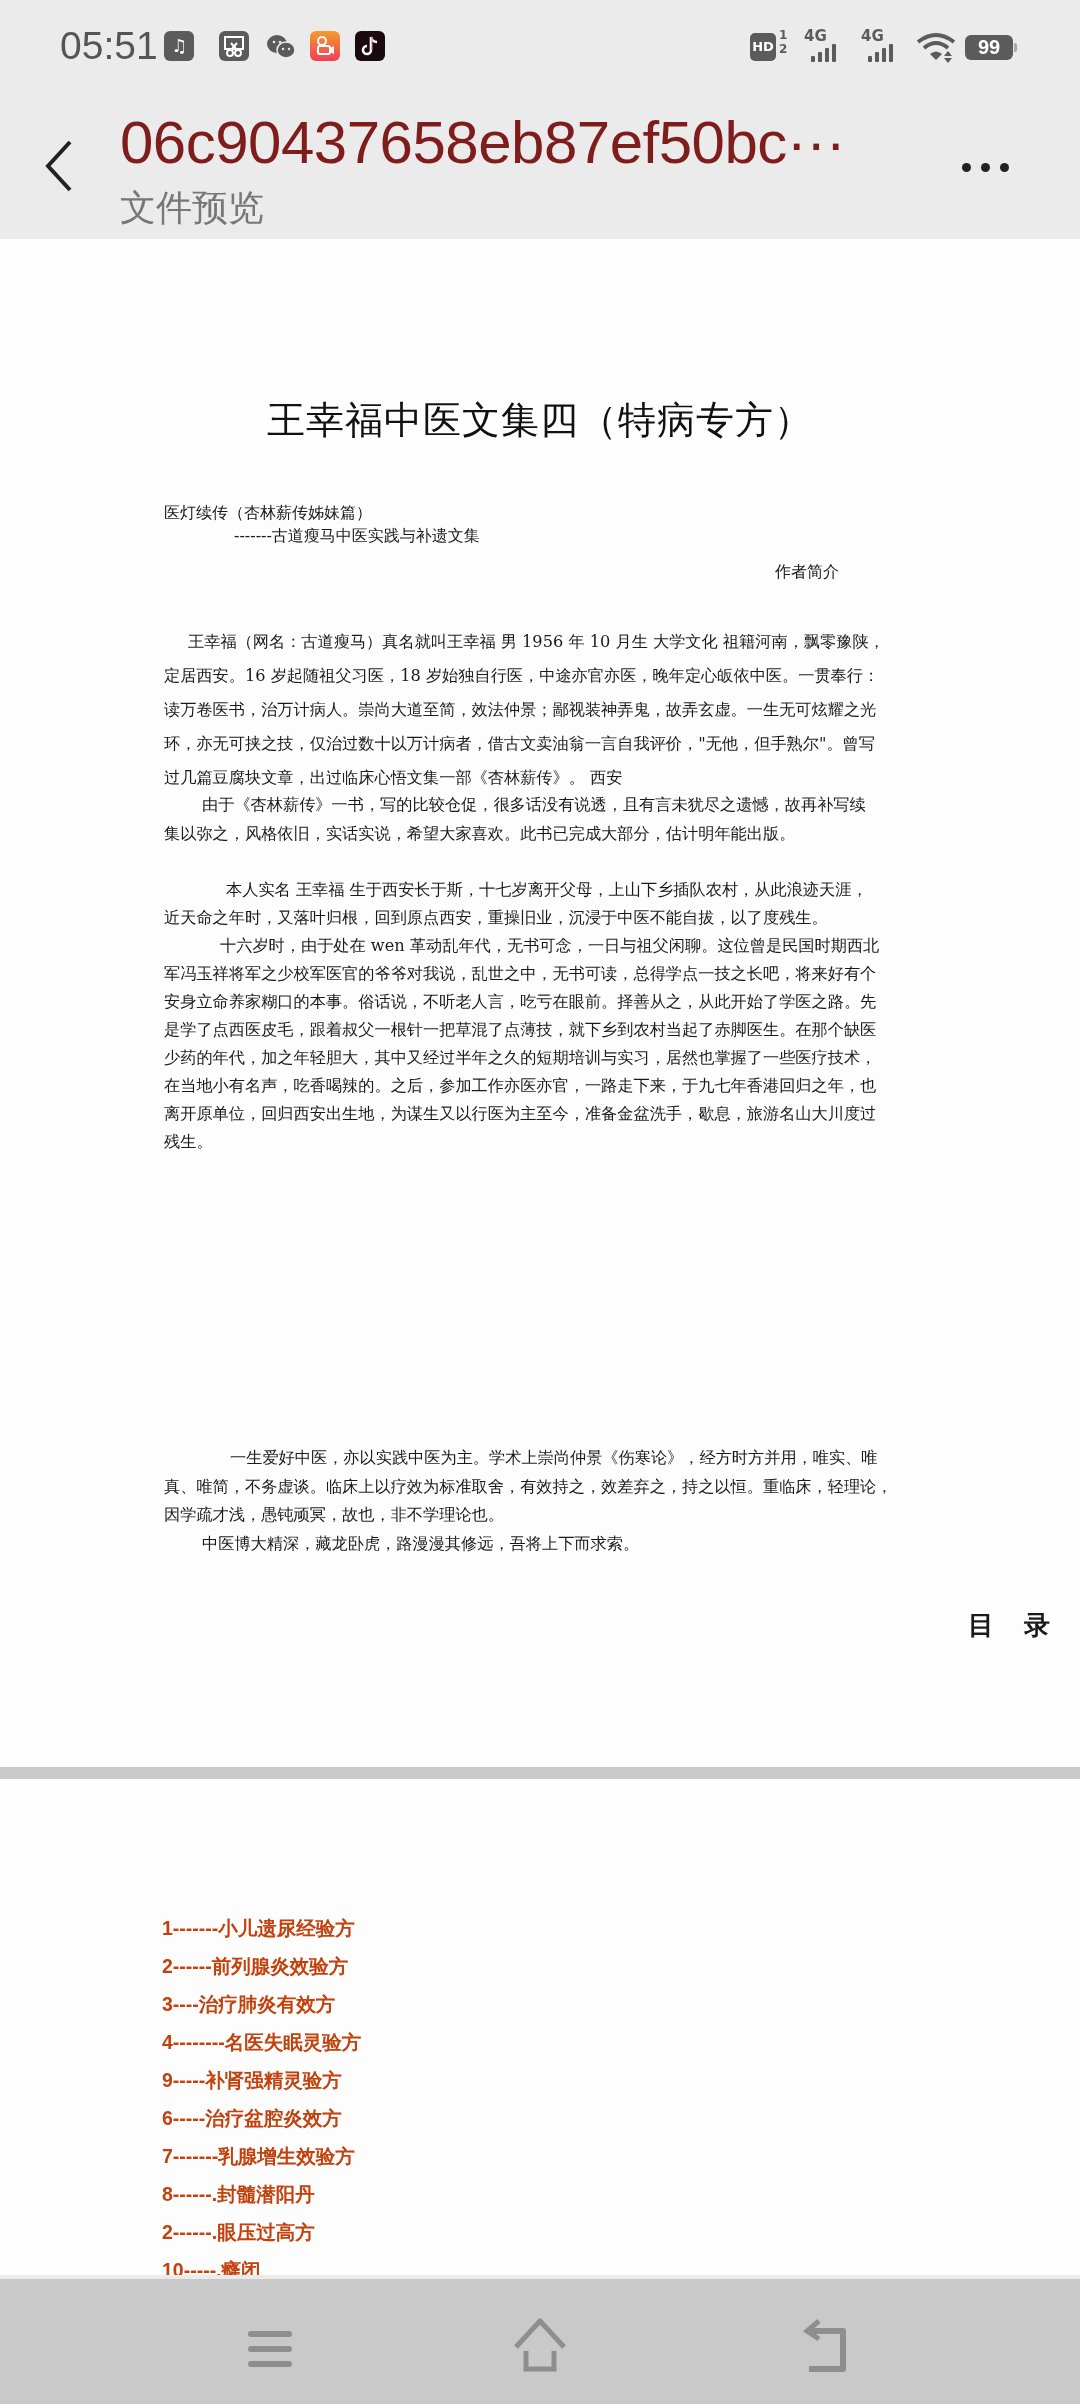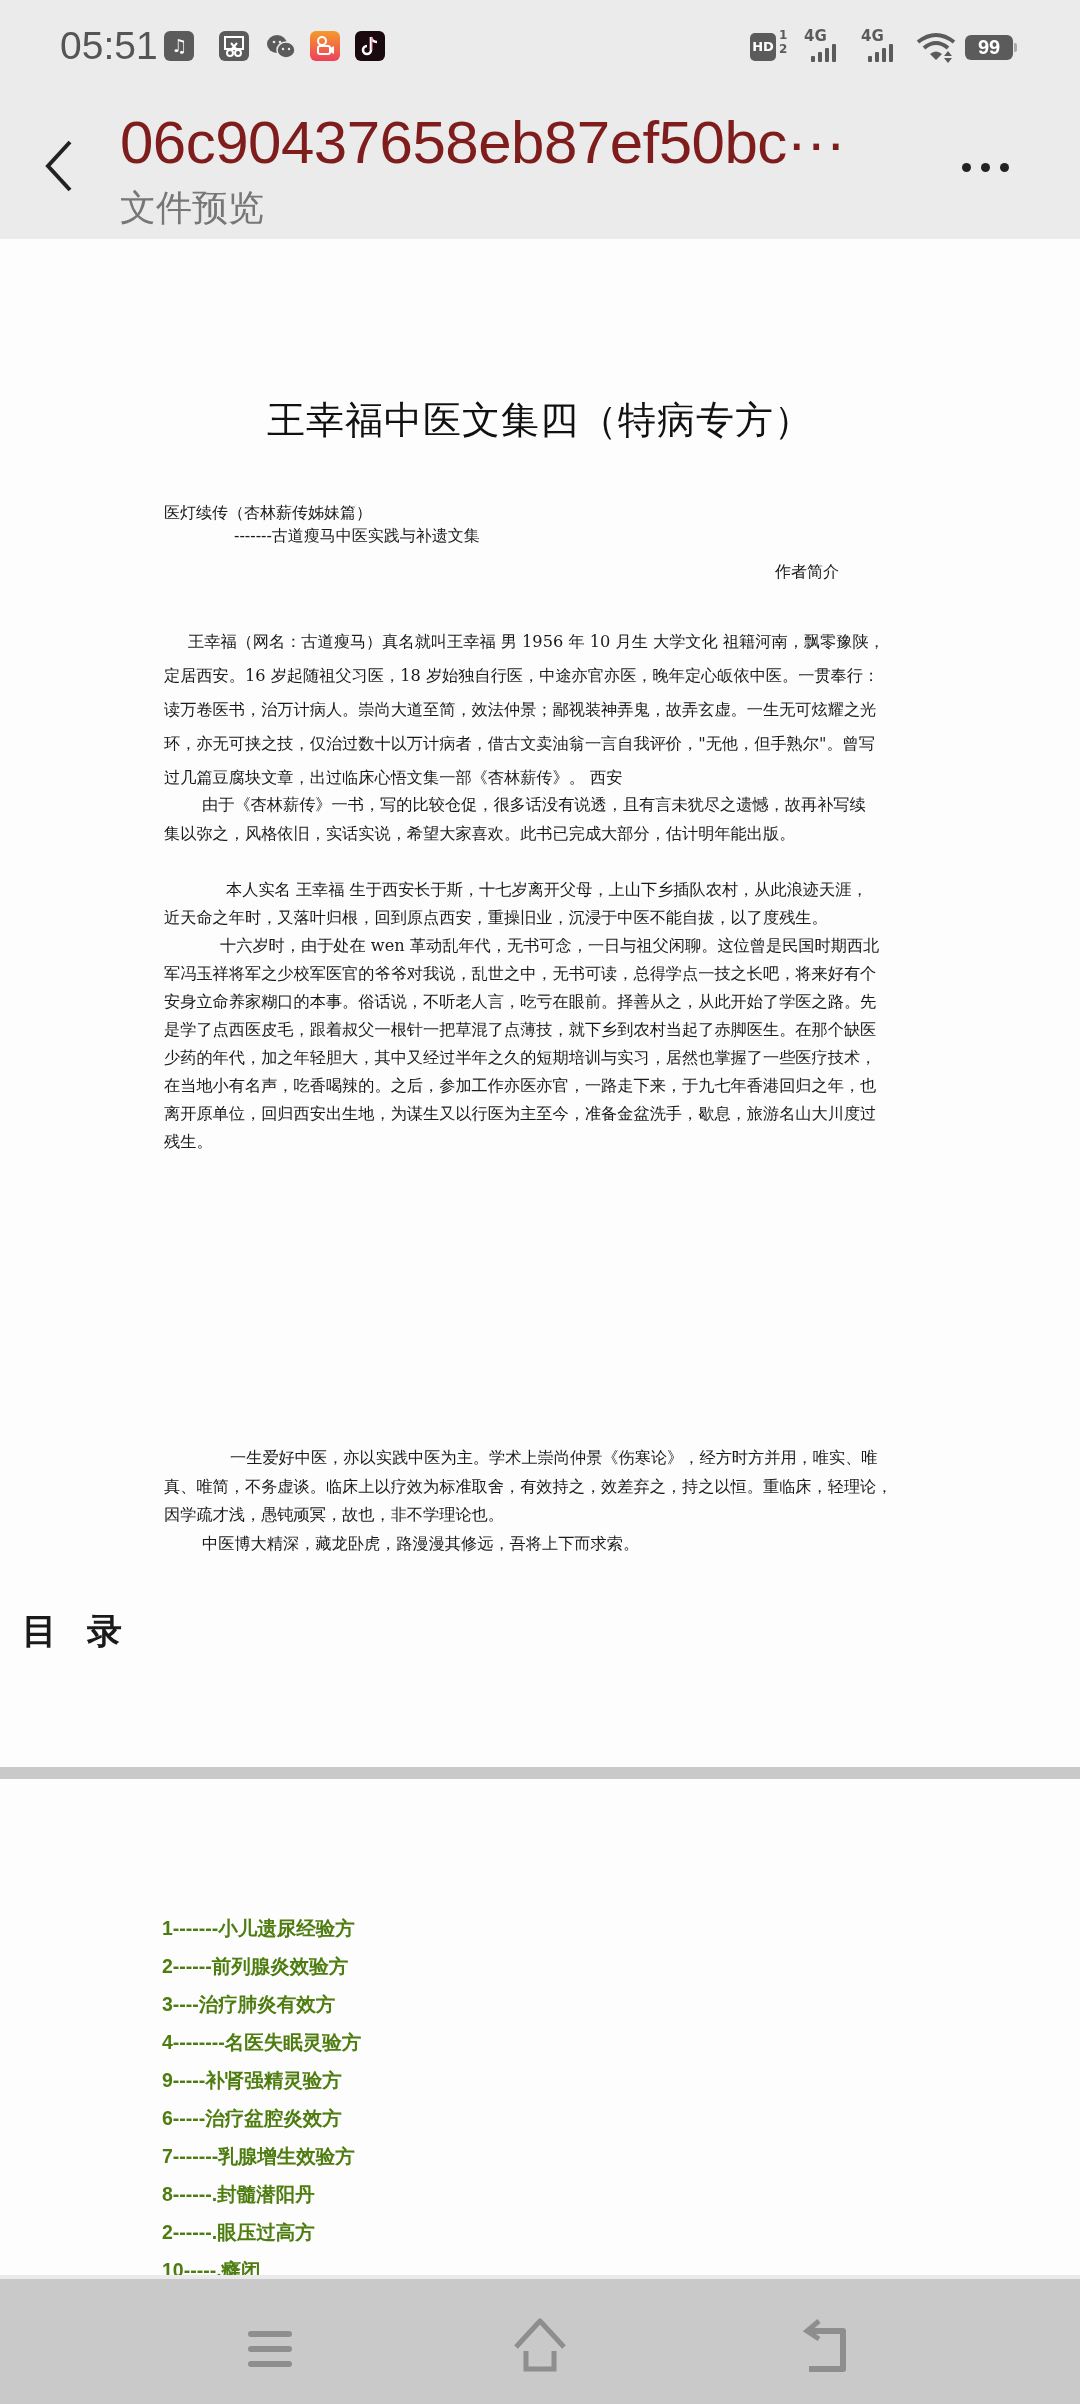--- a/index.html
+++ b/index.html
@@ -31,23 +31,23 @@
   .page { position: absolute; left: 0; width: 1080px; background: #fdfdfd; }
   .page1 { top: 0; height: 1216px; margin-top: 24px; }
   .page-gap { position: absolute; left: 0; top: 1528px; width: 1080px; height: 12px; background: #c9c9c9; }
   .page2 { top: 1540px; height: 600px; }
 
   .doc-title { position: absolute; left: 0; width: 1080px; top: 132px; text-align: center; font-family: "DejaVu Serif", "Liberation Serif", serif; font-size: 38px; color: #111; letter-spacing: 1px; }
   .serif { font-family: "DejaVu Serif", "Liberation Serif", serif; color: #1a1a1a; }
   .line { position: absolute; font-size: 16px; white-space: nowrap; }
   .para { position: absolute; left: 164px; width: 752px; font-size: 16.2px; white-space: nowrap; }
   .para div { height: 0; position: relative; }
-  .toc-head { position: absolute; left: 0; width: 1080px; top: 1345px; text-align: left; font-size: 35px; font-weight: bold; letter-spacing: 30px; padding-left: 22px; }
-
-  .toc-item { position: absolute; left: 162px; font-family: "Liberation Sans", "DejaVu Sans", sans-serif; font-weight: bold; font-size: 19.5px; color: #4d7c0f; white-space: nowrap; cursor: pointer; }
+  .toc-head { position: absolute; left: 0; width: 1080px; top: 1345px; text-align: right; font-size: 26px; font-weight: bold; letter-spacing: 30px; padding-left: 22px; }
+
+  .toc-item { position: absolute; left: 162px; font-family: "Liberation Sans", "DejaVu Sans", sans-serif; font-weight: bold; font-size: 19.5px; color: #c2410c; white-space: nowrap; cursor: pointer; }
 
   
   .navbar { position: absolute; left: 0; top: 2279px; width: 1080px; height: 125px; background: #c9c9c9; }
   .nav-btn { position: absolute; top: 38px; width: 60px; height: 60px; cursor: pointer; }
 </style>
 </head>
 <body>
 
 <div class="statusbar">
   <div class="sb-time">05:51</div>

